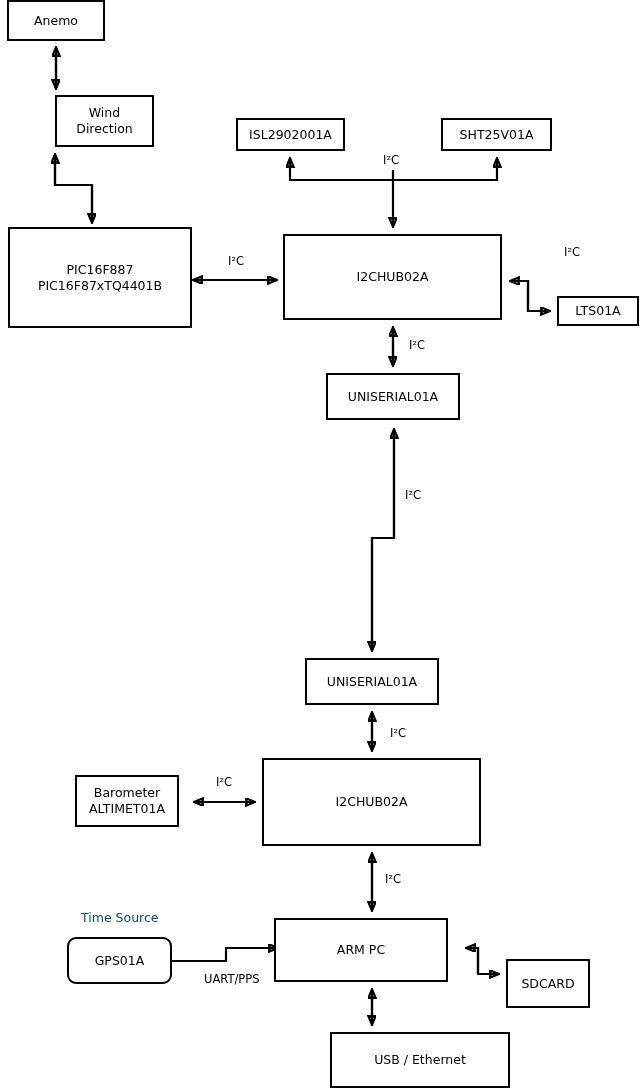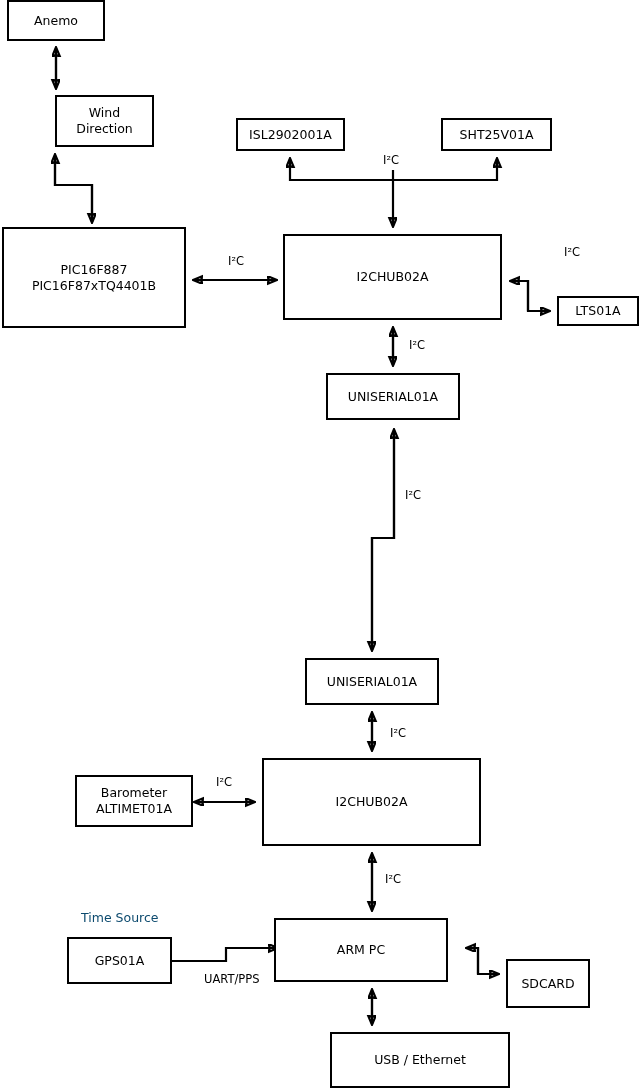--- a/index.html
+++ b/index.html
@@ -89,32 +89,32 @@
 
     <g>
       <line x1="372" y1="1024" x2="372" y2="990" marker-end="url(#ah)"></line>
       <line x1="372" y1="996" x2="372" y2="1024" marker-end="url(#ah)"></line>
     </g>
   </svg>
 
   <div class="node" style="left: 7px; top: 0px; width: 98px; height: 41px;">Anemo</div>
   <div class="node" style="left: 7px; top: 95px; width: 99px; height: 52px; margin-left: 48px;">Wind
 Direction</div>
-  <div class="node" style="left: 2px; top: 227px; width: 184px; height: 101px;">PIC16F887
+  <div class="node" style="left: 8px; top: 227px; width: 184px; height: 101px;">PIC16F887
 PIC16F87xTQ4401B</div>
   <div class="node" style="left: 236px; top: 118px; width: 109px; height: 33px;">ISL2902001A</div>
   <div class="node" style="left: 441px; top: 118px; width: 111px; height: 33px;">SHT25V01A</div>
   <div class="node" style="left: 283px; top: 234px; width: 219px; height: 86px;">I2CHUB02A</div>
   <div class="node" style="left: 557px; top: 296px; width: 82px; height: 30px;">LTS01A</div>
   <div class="node" style="left: 326px; top: 373px; width: 134px; height: 47px;">UNISERIAL01A</div>
   <div class="node" style="left: 305px; top: 658px; width: 134px; height: 47px;">UNISERIAL01A</div>
-  <div class="node" style="left: 75px; top: 775px; width: 118px; height: 52px;">Barometer
+  <div class="node" style="left: 75px; top: 775px; width: 104px; height: 52px;">Barometer
 ALTIMET01A</div>
   <div class="node" style="left: 262px; top: 758px; width: 219px; height: 88px;">I2CHUB02A</div>
-  <div class="node" style="left: 67px; top: 937px; width: 105px; height: 47px;">GPS01A</div>
+  <div class="node" style="left: 67px; top: 937px; width: 105px; height: 47px; border-radius: 9px;">GPS01A</div>
   <div class="node" style="left: 274px; top: 918px; width: 174px; height: 64px;">ARM PC</div>
   <div class="node" style="left: 506px; top: 959px; width: 84px; height: 49px;">SDCARD</div>
   <div class="node" style="left: 282px; top: 1032px; width: 180px; height: 56px; margin-left: 48px;">USB / Ethernet</div>
 
   <div class="edge-label" style="left: 228px; top: 254px;">I²C</div>
   <div class="edge-label" style="left: 383px; top: 153px;">I²C</div>
   <div class="edge-label" style="left: 564px; top: 245px;">I²C</div>
   <div class="edge-label" style="left: 409px; top: 338px;">I²C</div>
   <div class="edge-label" style="left: 405px; top: 488px;">I²C</div>
   <div class="edge-label" style="left: 390px; top: 726px;">I²C</div>

